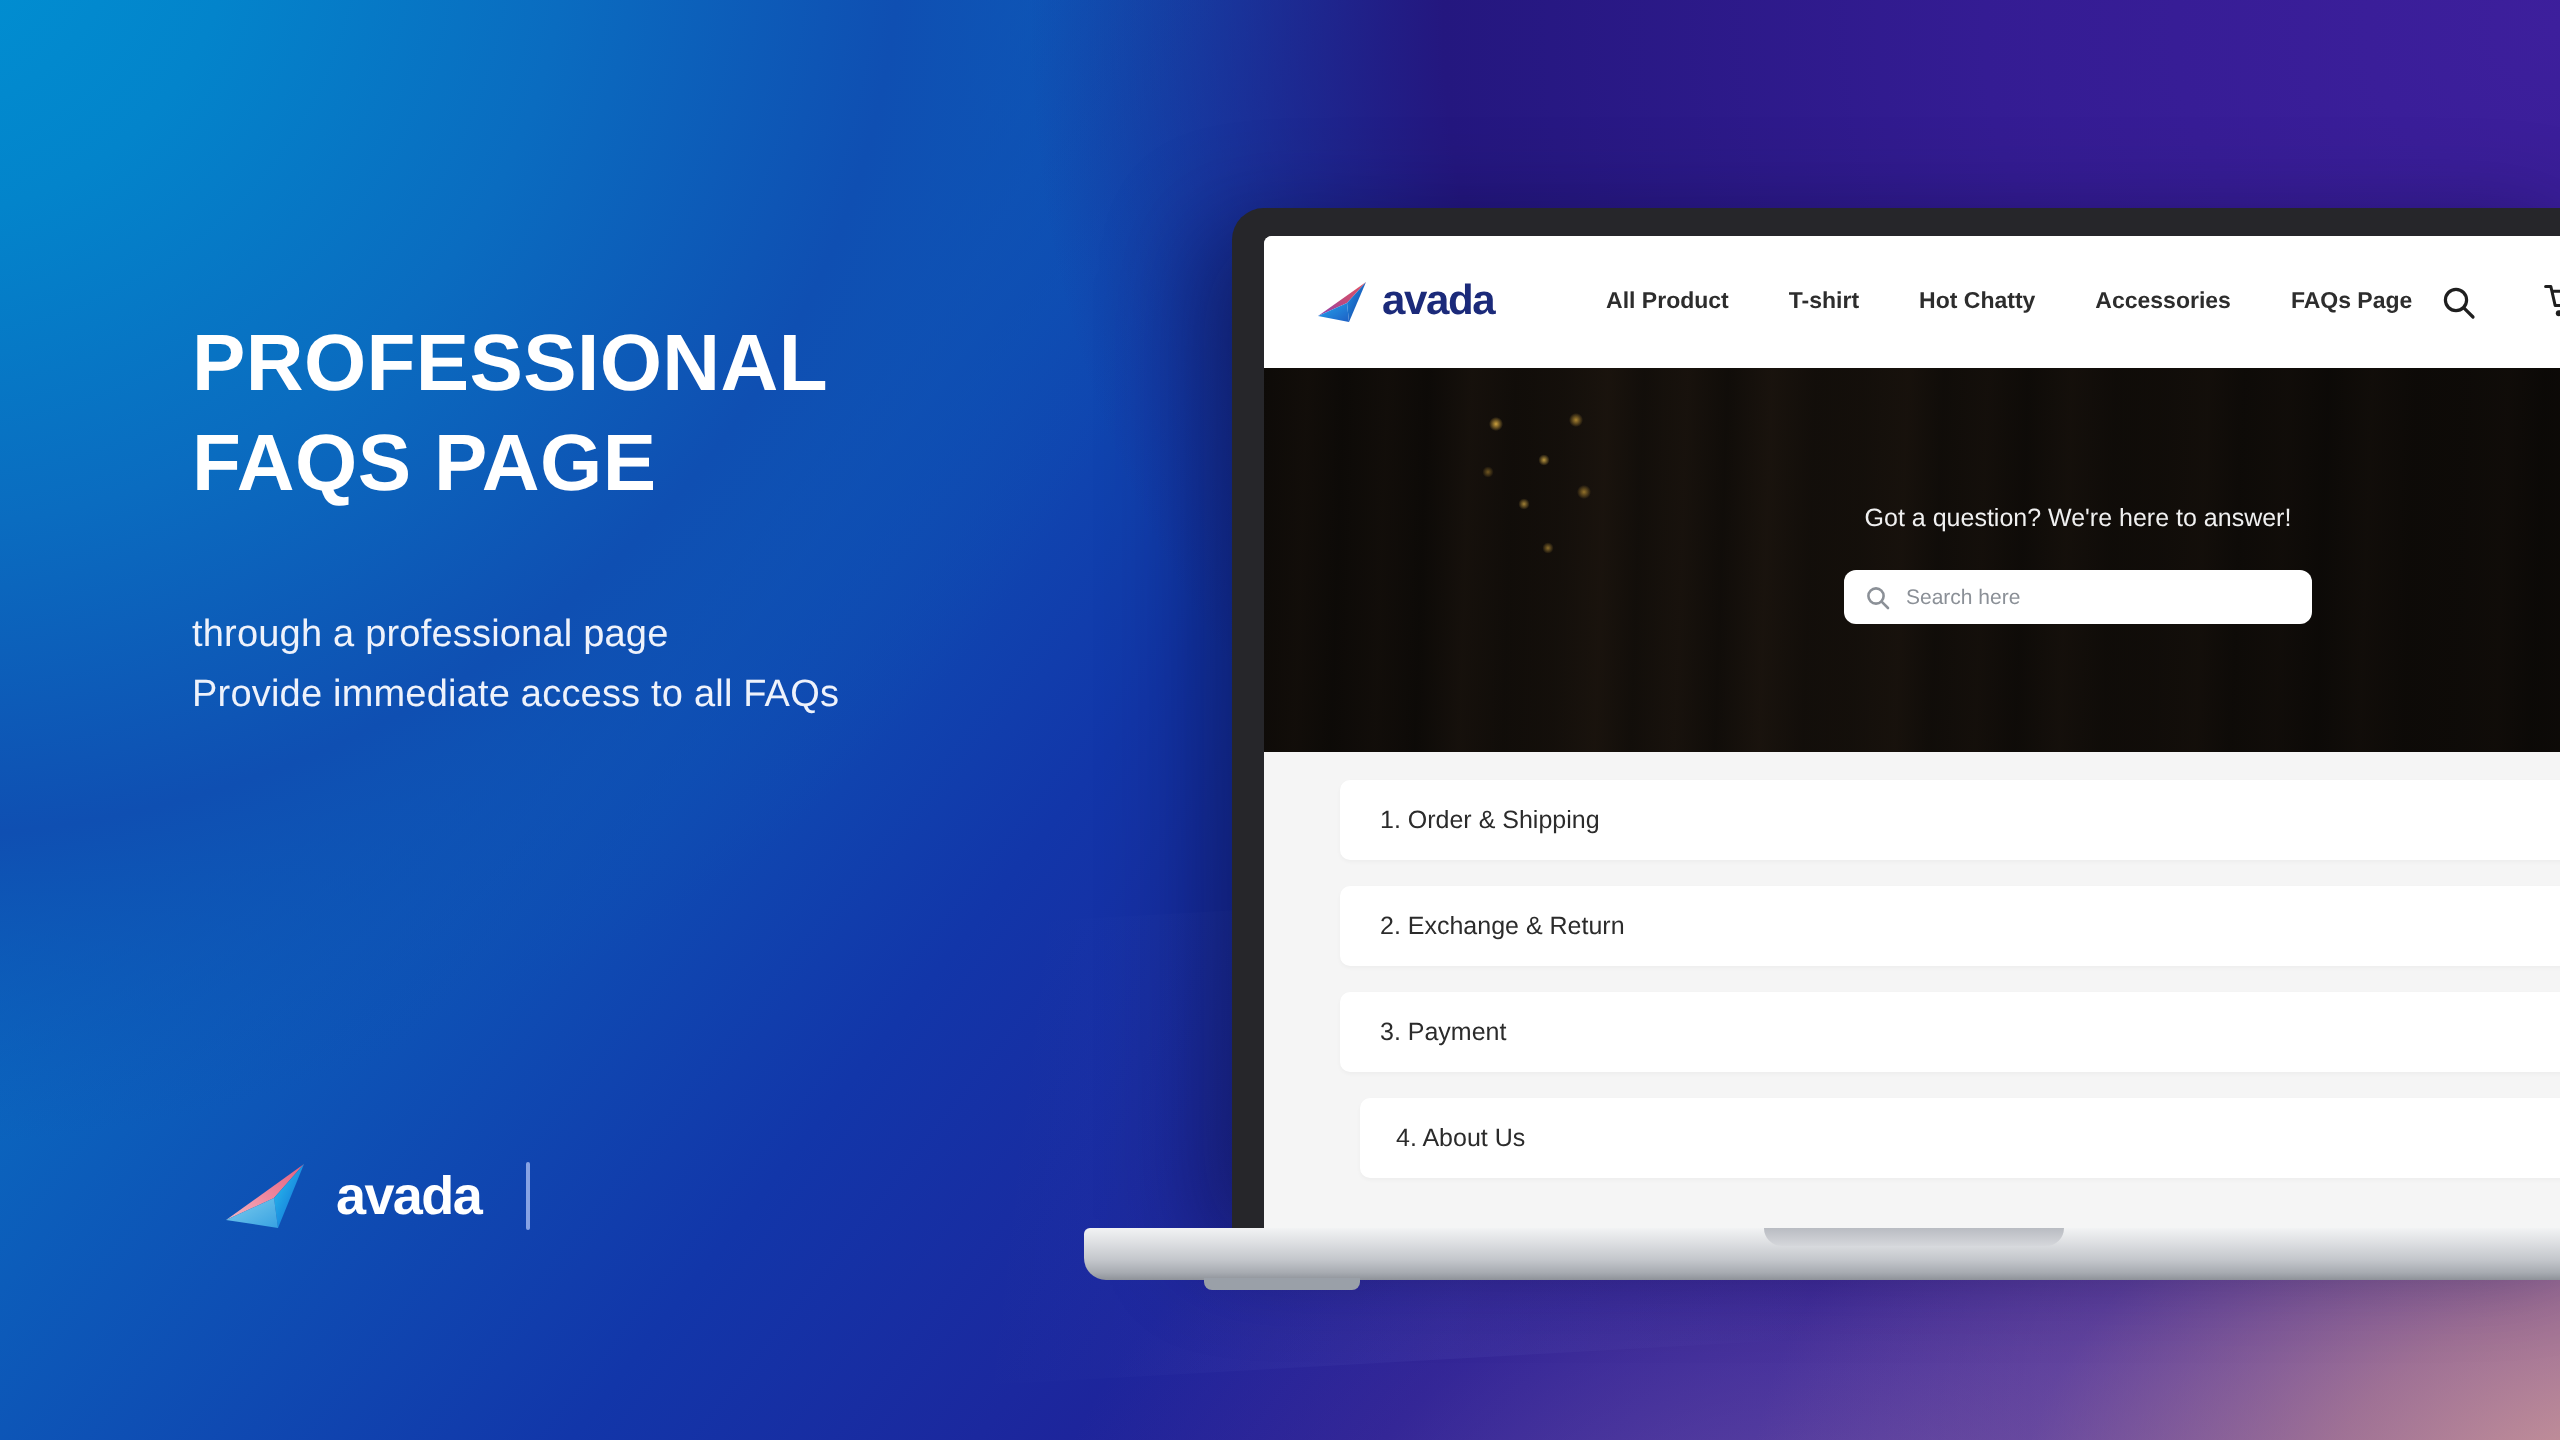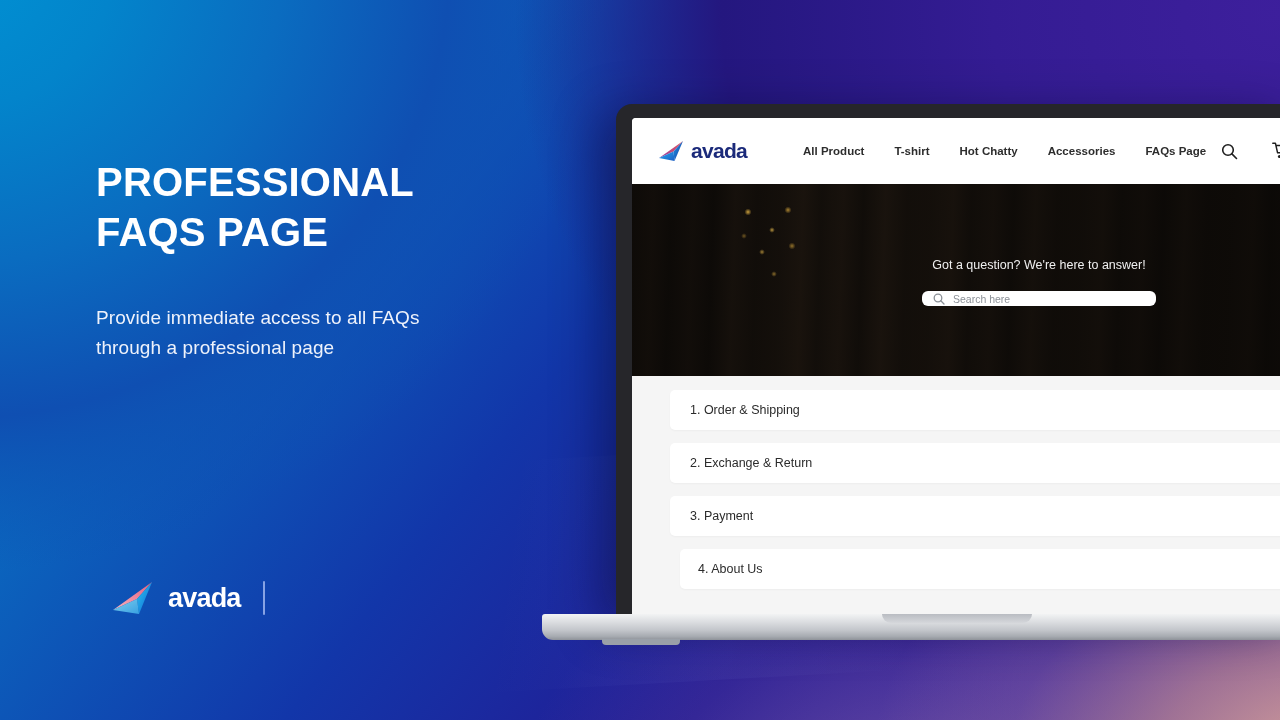--- a/index.html
+++ b/index.html
@@ -130,21 +130,21 @@
     position:relative; z-index:2; height:100%;
     display:flex; flex-direction:column; align-items:center;
     justify-content:center; padding-left:150px;
   }
   .hero-title {
     font-size:25.5px; font-weight:700; color:#fff;
     letter-spacing:0.2px; text-transform:uppercase; white-space:nowrap;
   }
   .hero-sub { margin-top:4px; font-size:12.5px; color:#f0f0f0; }
   .hero-search {
-    margin-top:19px; width:234px; height:15px; background:#fff;
+    margin-top:19px; width:234px; height:27px; background:#fff;
     border-radius:6px; display:flex; align-items:center;
     padding:0 11px; gap:8px;
   }
   .hero-search .ph { font-size:10.5px; color:#8b9097; }
 
   
   #faq-list { background:#f5f5f5; padding:14px 0 0 38px; }
   .faq-item {
     background:#fff; height:40px; display:flex; align-items:center;
     padding-left:20px; border-radius:5px; margin-bottom:13px;
@@ -160,22 +160,22 @@
 
 <div id="bg"></div>
 <div id="bg-streak"></div>
 
 <div id="left">
   <div class="headline">
     <div>PROFESSIONAL</div>
     <div>FAQs PAGE</div>
   </div>
   <div class="subcopy">
+    <div>through a professional page</div>
     <div>Provide immediate access to all FAQs</div>
-    <div>through a professional page</div>
   </div>
 </div>
 
 <div id="brands">
 
   <div class="brand">
     <span>
       <svg width="46" height="36" viewBox="0 0 46 36">
         <defs>
           <linearGradient id="dartBigA" x1="0" y1="1" x2="1" y2="0">

